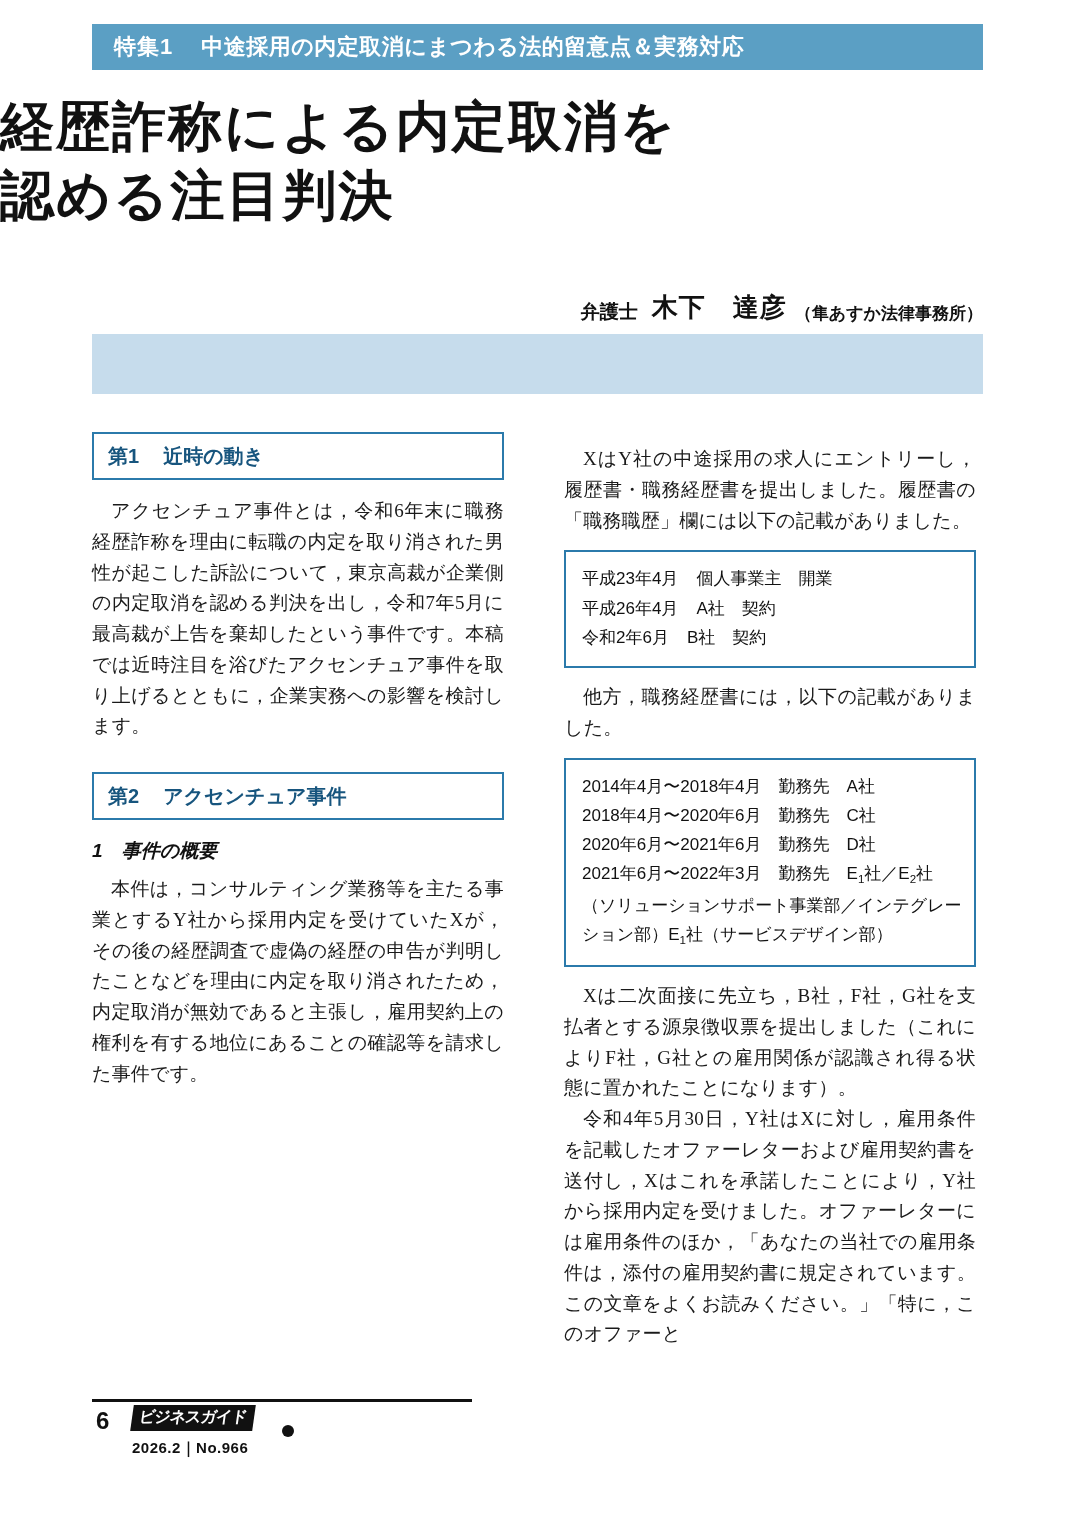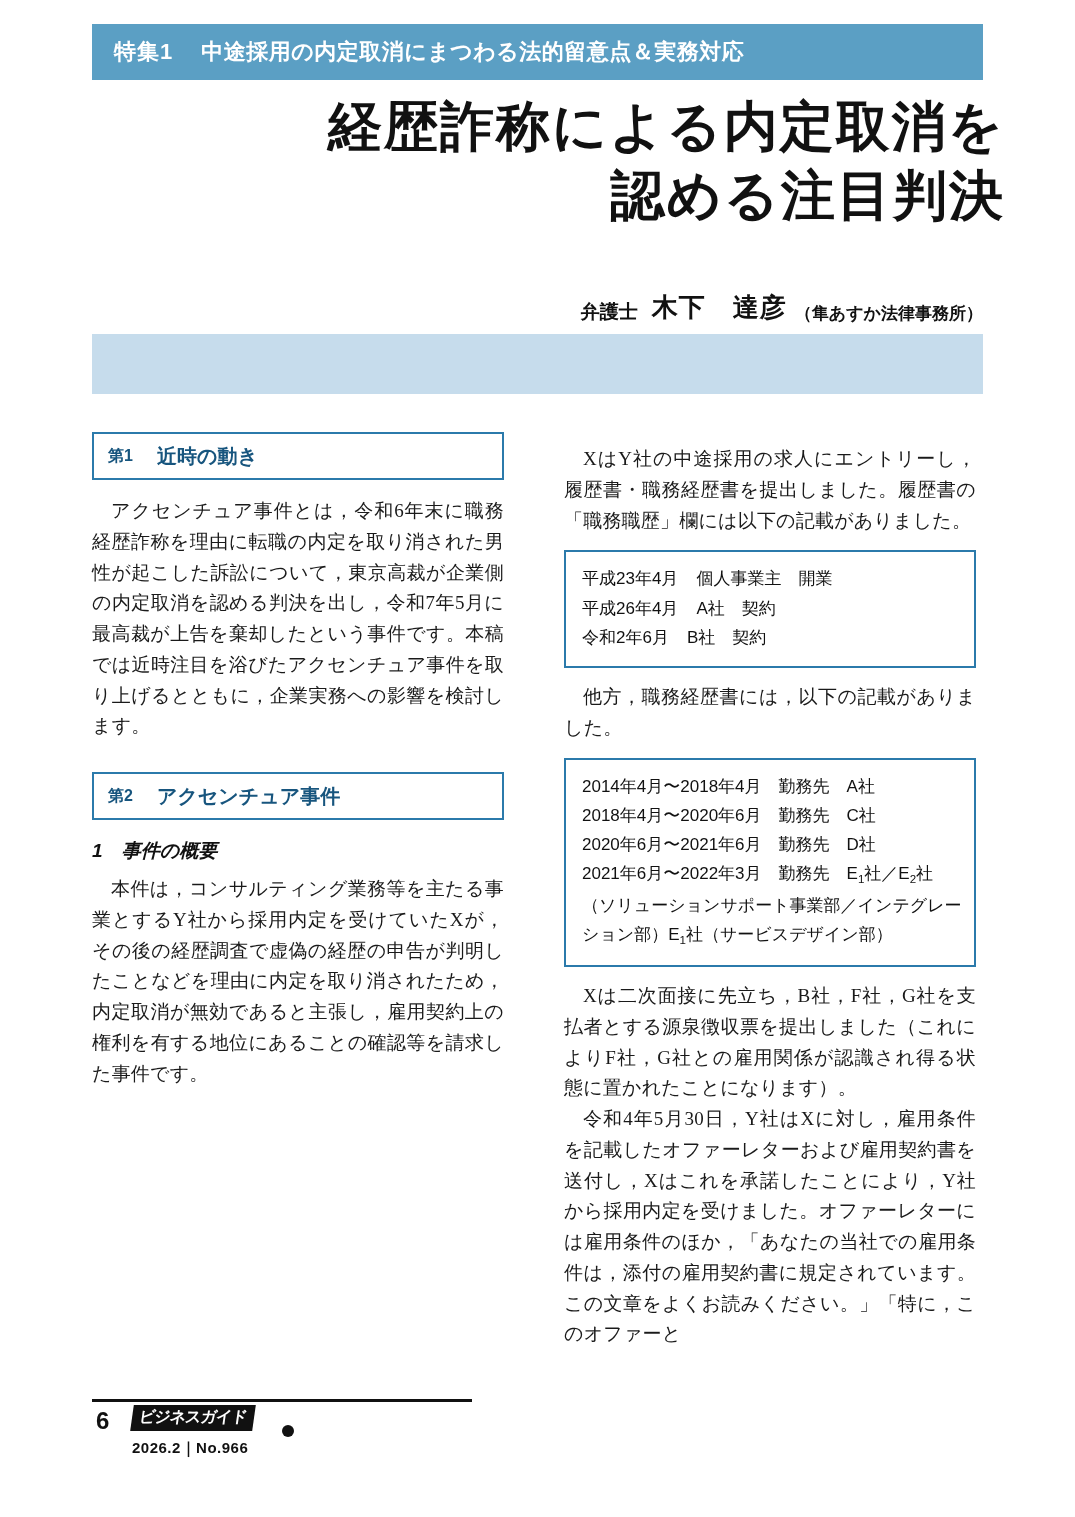--- a/index.html
+++ b/index.html
@@ -15,21 +15,21 @@
     color: #1a1a1a;
     overflow: hidden;
   }
 
   
   .feature-band {
     position: absolute;
     left: 92px;
     top: 24px;
     width: 891px;
-    height: 56px;
+    height: 46px;
     background: #5b9fc4;
     display: flex;
     align-items: center;
   }
   .feature-band .feature-no {
     color: #ffffff;
     font-family: "Liberation Sans", sans-serif;
     font-weight: bold;
     font-size: 22px;
     letter-spacing: 1px;
@@ -43,21 +43,21 @@
     letter-spacing: 0.5px;
     margin-left: 28px;
   }
 
   
   .title-block {
     position: absolute;
     left: 0;
     top: 92px;
     width: 1005px;
-    text-align: right;
+    text-align: left;
   }
   .title-line {
     font-family: "Liberation Sans", sans-serif;
     font-weight: bold;
     font-size: 54px;
     letter-spacing: 2px;
     line-height: 1.28;
     color: #111111;
   }
 
@@ -120,21 +120,21 @@
   .sec-box {
     border: 2px solid #2b7aab;
     height: 44px;
     display: flex;
     align-items: center;
     margin-bottom: 16px;
   }
   .sec-box .sec-no {
     font-family: "Liberation Sans", sans-serif;
     font-weight: bold;
-    font-size: 16px;
+    font-size: 20px;
     color: #17557e;
     margin-left: 14px;
   }
   .sec-box .sec-label {
     font-family: "Liberation Sans", sans-serif;
     font-weight: bold;
     font-size: 20px;
     color: #17557e;
     margin-left: 24px;
   }

